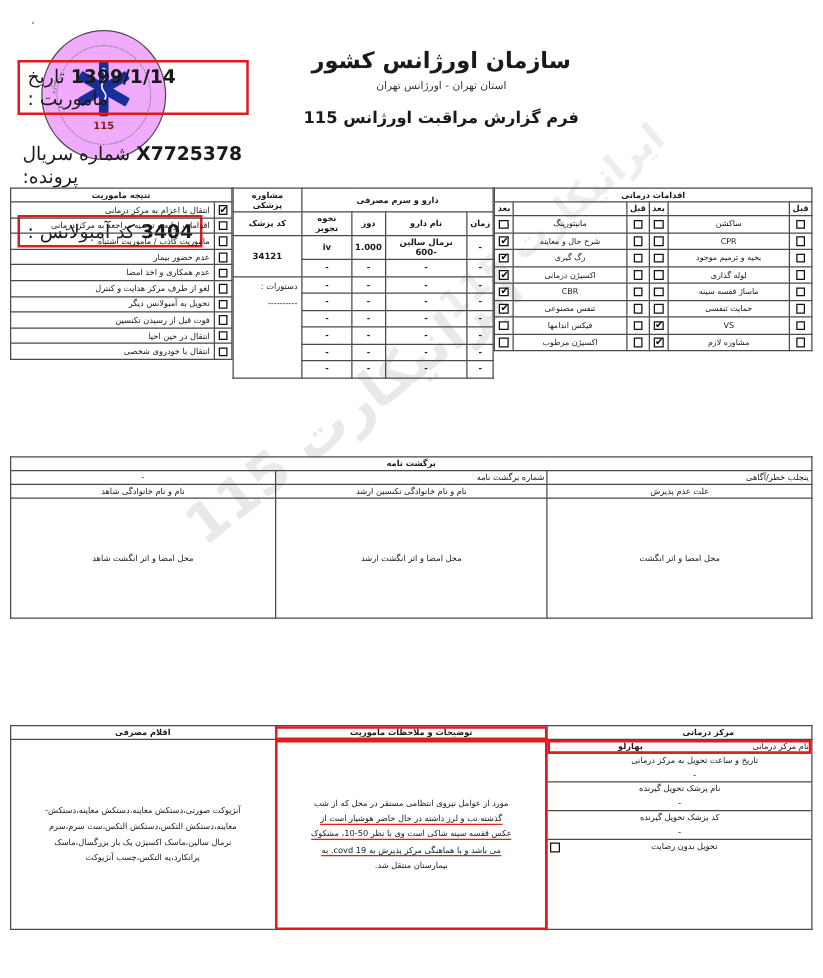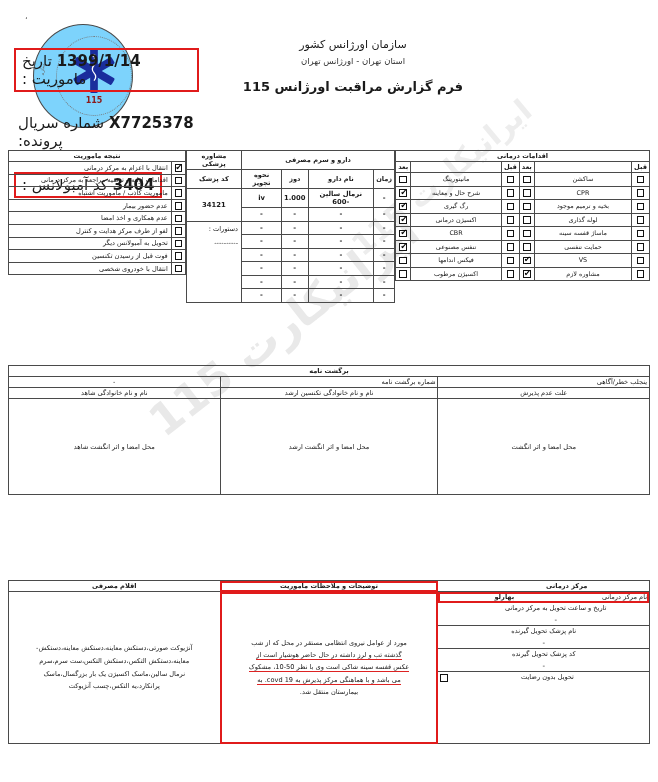--- a/index.html
+++ b/index.html
@@ -28,38 +28,38 @@
   }
 
   
   .header { position:relative; height:130px; z-index:2; }
   .stray-mark { position:absolute; left:25px; top:12px; font-size:8px; color:#555; }
 
   .logo-wrap { position:absolute; right:525px; top:24px; width:105px; height:108px; }
   .seal {
     width:100px; height:104px; border-radius:50%;
     border:1.4px solid #4a4a4a;
-    position:relative; background:#7dd3fc;
-    display:flex; align-items:center; 
+    position:relative; background:#f0abfc;
+    display:flex; align-items:center; justify-content:center;
   }
   .seal-inner {
     width:76px; height:80px; border-radius:50%;
     border:1px dotted #777;
     display:flex; flex-direction:column; align-items:center; justify-content:center;
   }
   .star-life { width:48px; height:48px; }
   .seal-num { font-size:8px; font-weight:bold; color:#8b1a1a; margin-top:1px; }
   .seal-ring-text {
     position:absolute; inset:0; font-size:4.2px; color:#6a6a6a;
   }
 
   .title-block {
     position:absolute; right:180px; top:38px; width:250px; text-align:center;
   }
-  .t1 { font-size:11px; font-weight:normal; letter-spacing:.5px; }
+  .t1 { font-size:18px; font-weight:bold; letter-spacing:.5px; }
   .t2 { font-size:8.5px; margin-top:5px; color:#333; }
   .t3 { font-size:13px; font-weight:bold; margin-top:13px; }
 
   .meta-block { position:absolute; left:14px; top:48px; width:185px; text-align:right; }
   .meta-row { font-size:15px; margin-bottom:20px; padding:2px 4px; display:inline-block; }
   .boxed-red { border:2.2px solid #e01b1b; padding:2px 6px; }
   .meta-row b { font-weight:bold; }
   .m-line { display:block; text-align:left; }
 
   
@@ -379,20 +379,24 @@
                 <td class="cbcell" style="width:14px;"><span class="cb"></span></td>
                 <td class="rlbl">لغو از طرف مرکز هدایت و کنترل</td>
               </tr>
               <tr>
                 <td class="cbcell" style="width:14px;"><span class="cb"></span></td>
                 <td class="rlbl">تحویل به آمبولانس دیگر</td>
               </tr>
               <tr>
                 <td class="cbcell" style="width:14px;"><span class="cb"></span></td>
                 <td class="rlbl">فوت قبل از رسیدن تکنسین</td>
+              </tr>
+              <tr>
+                <td class="cbcell" style="width:14px;"><span class="cb"></span></td>
+                <td class="rlbl">انتقال در حین احیا</td>
               </tr>
               <tr>
                 <td class="cbcell" style="width:14px;"><span class="cb"></span></td>
                 <td class="rlbl">انتقال با خودروی شخصی</td>
               </tr>
             </tbody>
         </table>
       </div>
 
     </div>

